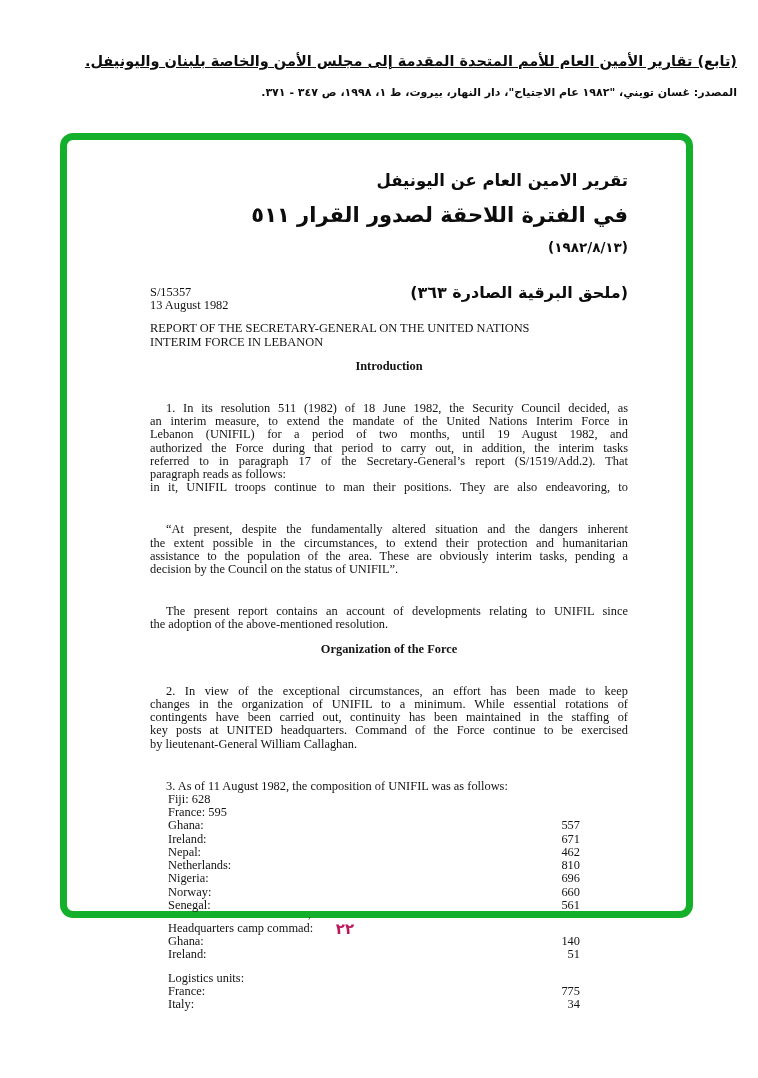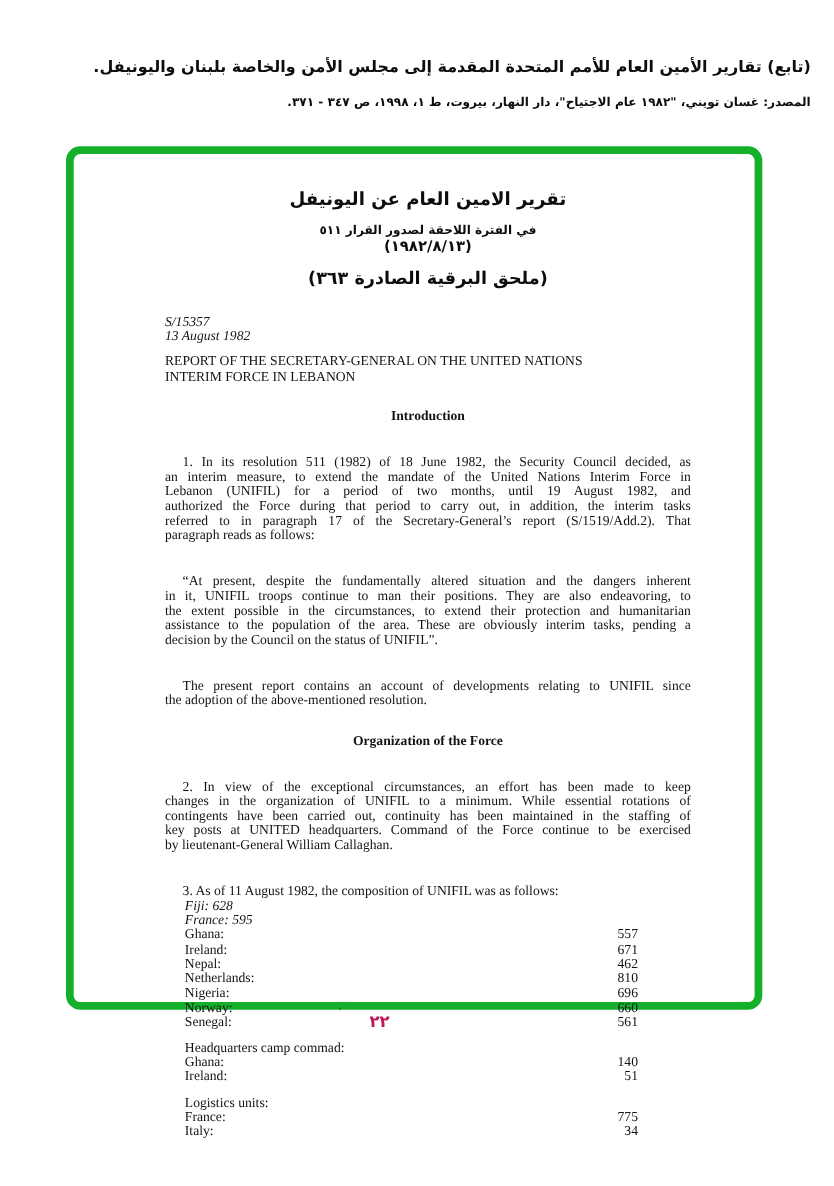--- a/index.html
+++ b/index.html
@@ -11,54 +11,54 @@
     font-family: "Liberation Serif", serif;
     color: #161616;
   }
   
   .ar {
     direction: rtl;
     font-family: "DejaVu Sans", sans-serif;
     font-weight: bold;
     color: #0d0d0d;
   }
-  .hdr1 { position: absolute; top: 53px; right: 21px; font-size: 14.5px; letter-spacing: 0; }
+  .hdr1 { position: absolute; top: 53px; right: 21px; font-size: 14.5px; letter-spacing: 0; text-decoration: underline; }
   .hdr2 { position: absolute; top: 86px; right: 21px; font-size: 11px; }
 
   
   .frame {
     position: absolute;
     left: 60px; top: 133px;
     width: 619px; height: 771px;
     border: 7px solid #14b02c;
     border-radius: 13px;
     background: #ffffff;
   }
 
   
-  .ar-title { position: absolute; left: 150px; top: 171px; width: 478px; text-align: center; }
+  .ar-title { position: absolute; left: 150px; top: 171px; width: 478px; text-align: right; }
   .ar-title .t1 { font-size: 16.5px; margin-bottom: 13px; }
-  .ar-title .t2 { font-size: 11px; }
-  .ar-title .t3 { font-size: 13.5px; direction: ltr; margin-bottom: 11px; }
+  .ar-title .t2 { font-size: 21px; margin-bottom: 12px; }
+  .ar-title .t3 { font-size: 13.5px; direction: ltr; margin-bottom: 28px; }
   .ar-title .t4 { font-size: 16px; }
 
   
   .doc {
     position: absolute;
     left: 150px; top: 286px; width: 478px;
     font-size: 12.4px;
     line-height: 13.2px;
     color: #131313;
   }
-  .doc .line { white-space: nowrap; font-style: italic; }
+  .doc .line { white-space: nowrap; }
   .jline { text-align: justify; text-align-last: justify; }
   .lastline { text-align: right; text-align-last: left; }
   .firstline { text-indent: 16px; margin-top: 29px; }
   .main-title { margin-top: 10px; }
-  .sec-heading { margin-top: 23px; text-align: center; font-weight: bold; }
+  .sec-heading { margin-top: 11px; text-align: center; font-weight: bold; }
   .para { margin-top: 5px; }
   .para0 { margin-top: 0; }
   .list { padding-left: 18px; }
   .num-row { display: flex; justify-content: space-between; margin-right: 48px; }
   .group-heading { margin-top: 10px; }
 
   
   .page-num {
     position: absolute; left: 300px; top: 920px; width: 90px;
     text-align: center;
@@ -99,22 +99,22 @@
   <div class="para">
     <div class="jline firstline">1. In its resolution 511 (1982) of 18 June 1982, the Security Council decided, as</div>
     <div class="jline">an interim measure, to extend the mandate of the United Nations Interim Force in</div>
     <div class="jline">Lebanon (UNIFIL) for a period of two months, until 19 August 1982, and</div>
     <div class="jline">authorized the Force during that period to carry out, in addition, the interim tasks</div>
     <div class="jline">referred to in paragraph 17 of the Secretary-General’s report (S/1519/Add.2). That</div>
     <div class="lastline">paragraph reads as follows:</div>
   </div>
 
   <div class="para0">
+    <div class="jline">in it, UNIFIL troops continue to man their positions. They are also endeavoring, to</div>
     <div class="jline firstline">“At present, despite the fundamentally altered situation and the dangers inherent</div>
-    <div class="jline">in it, UNIFIL troops continue to man their positions. They are also endeavoring, to</div>
     <div class="jline">the extent possible in the circumstances, to extend their protection and humanitarian</div>
     <div class="jline">assistance to the population of the area. These are obviously interim tasks, pending a</div>
     <div class="lastline">decision by the Council on the status of UNIFIL”.</div>
   </div>
 
   <div class="para0">
     <div class="jline firstline">The present report contains an account of developments relating to UNIFIL since</div>
     <div class="lastline">the adoption of the above-mentioned resolution.</div>
   </div>
 

